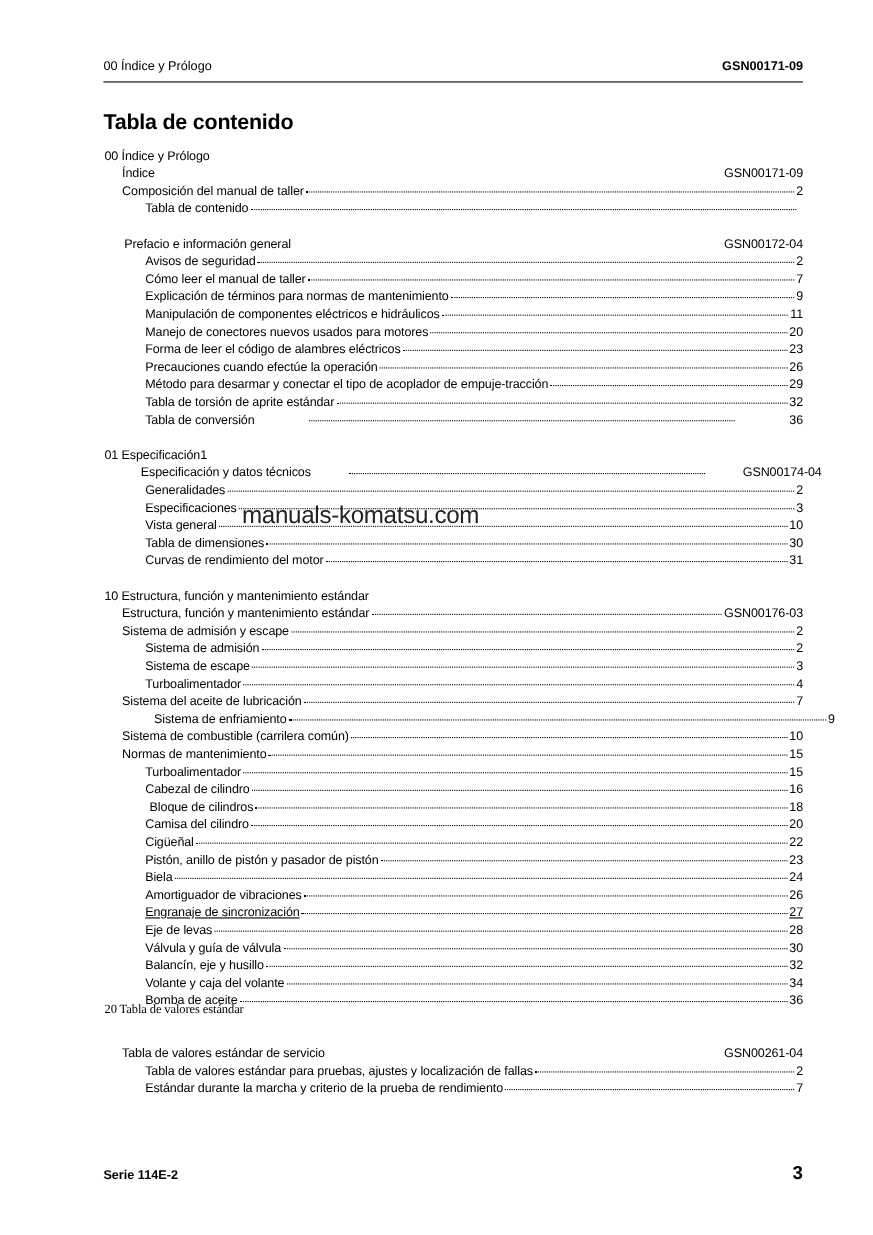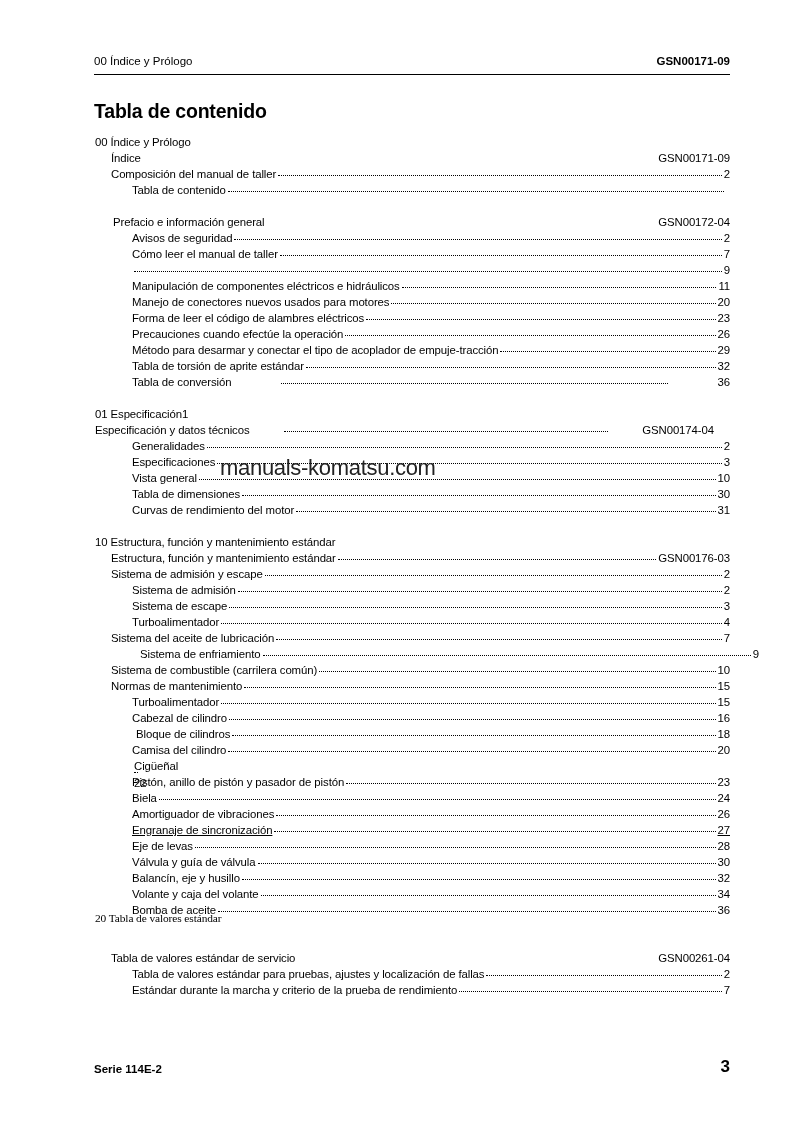--- a/index.html
+++ b/index.html
@@ -138,20 +138,21 @@
       <span class="label">Avisos de seguridad</span>
       <span class="leader"></span>
       <span class="page">2</span>
     </div>
     <div class="toc-row" style="left: 38px; top: 112px; width: 598px;">
       <span class="label">Cómo leer el manual de taller</span>
       <span class="leader"></span>
       <span class="page">7</span>
     </div>
     <div class="toc-row" style="left: 38px; top: 128px; width: 598px;">
+      <span class="label">Explicación de términos para normas de mantenimiento</span>
       <span class="leader"></span>
       <span class="page">9</span>
     </div>
     <div class="toc-row" style="left: 38px; top: 144px; width: 598px;">
       <span class="label">Manipulación de componentes eléctricos e hidráulicos</span>
       <span class="leader"></span>
       <span class="page">11</span>
     </div>
     <div class="toc-row" style="left: 38px; top: 160px; width: 598px;">
       <span class="label">Manejo de conectores nuevos usados para motores</span>
@@ -181,21 +182,21 @@
     <div class="toc-row" style="left: 38px; top: 240px; width: 598px; gap: 48px;">
       <span class="label">Tabla de conversión</span>
       <span class="leader"></span>
       <span class="page">36</span>
     </div>
     <div class="toc-row" style="left: 1px; top: 272px; width: 635px;">
       <span class="label">01 Especificación1</span>
       <span class="spacer"></span>
       <span class="page"></span>
     </div>
-    <div class="toc-row" style="left: 1px; top: 288px; width: 619px; gap: 32px;">
+    <div class="toc-row" style="left: 34px; top: 288px; width: 619px; gap: 32px;">
       <span class="label">Especificación y datos técnicos</span>
       <span class="leader"></span>
       <span class="page">GSN00174-04</span>
     </div>
     <div class="toc-row" style="left: 38px; top: 304px; width: 598px;">
       <span class="label">Generalidades</span>
       <span class="leader"></span>
       <span class="page">2</span>
     </div>
     <div class="toc-row" style="left: 38px; top: 320px; width: 598px;">
@@ -281,21 +282,21 @@
     <div class="toc-row" style="left: 42px; top: 592px; width: 594px;">
       <span class="label"> Bloque de cilindros</span>
       <span class="leader"></span>
       <span class="page">18</span>
     </div>
     <div class="toc-row" style="left: 38px; top: 608px; width: 598px;">
       <span class="label">Camisa del cilindro</span>
       <span class="leader"></span>
       <span class="page">20</span>
     </div>
-    <div class="toc-row" style="left: 38px; top: 624px; width: 598px; flex-direction: column;">
+    <div class="toc-row" style="left: 38px; top: 624px; width: 598px;">
       <span class="label">Cigüeñal</span>
       <span class="leader"></span>
       <span class="page">22</span>
     </div>
     <div class="toc-row" style="left: 38px; top: 640px; width: 598px;">
       <span class="label">Pistón, anillo de pistón y pasador de pistón</span>
       <span class="leader"></span>
       <span class="page">23</span>
     </div>
     <div class="toc-row" style="left: 38px; top: 656px; width: 598px;">

